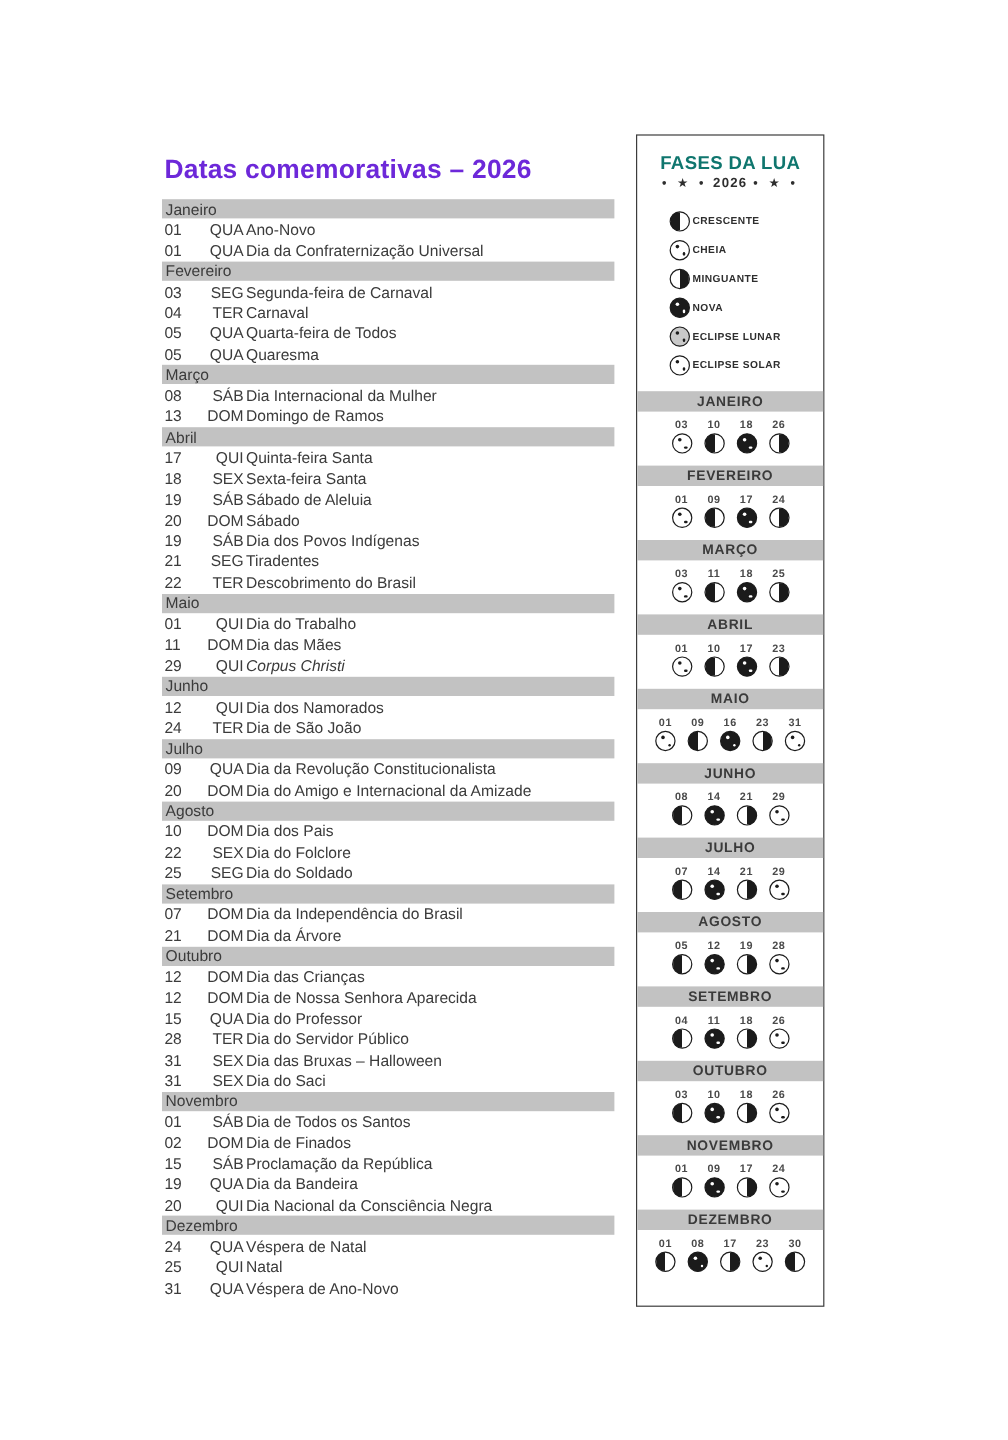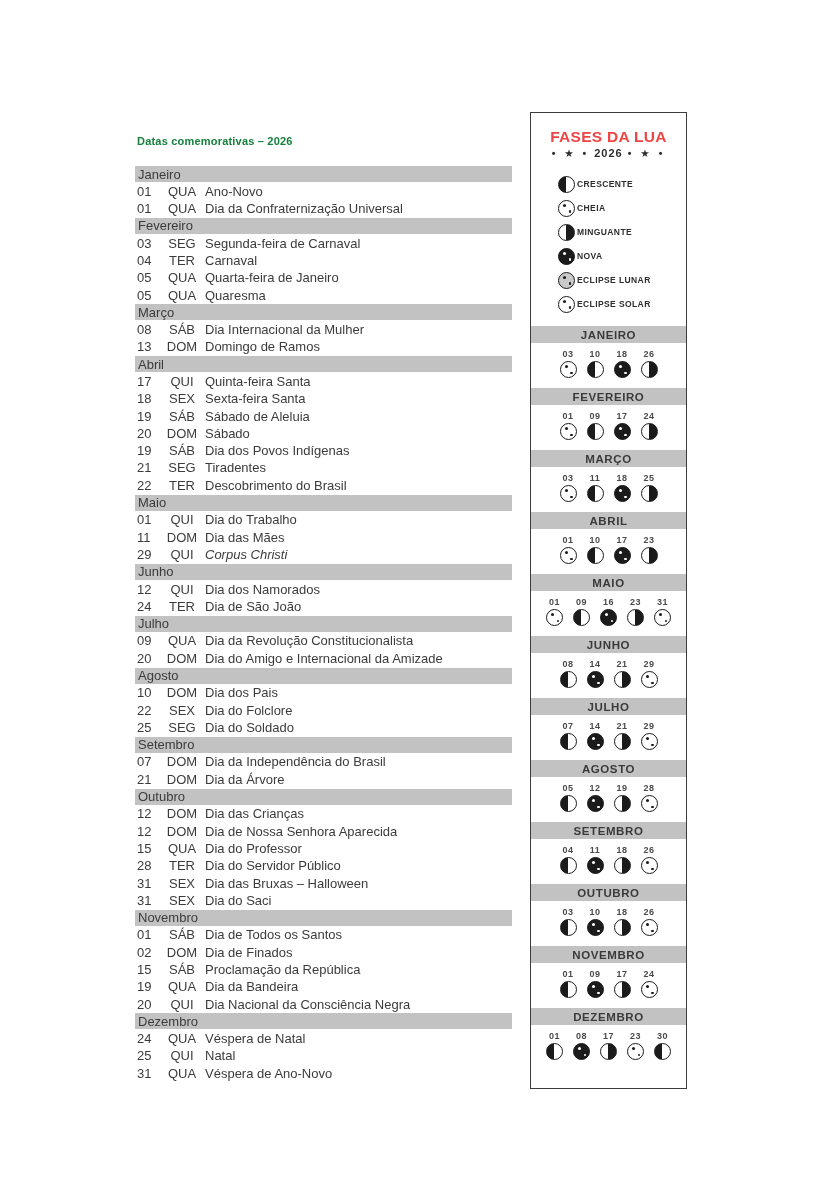--- a/index.html
+++ b/index.html
@@ -17,24 +17,24 @@
   
   .left-col {
     position: absolute;
     left: 135px;
     top: 131px;
     width: 377px;
     color: #3b3b3b;
   }
   .page-title {
     margin: 0 0 15px 2px;
-    font-size: 11px;
+    font-size: 22px;
     line-height: 20px;
     font-weight: bold;
-    color: #15803d;
+    color: #6d28d9;
     letter-spacing: 0.2px;
   }
   .month-band {
     height: 16px;
     margin: 0.65px 0;
     background: #c2c2c2;
     display: flex;
     align-items: center;
     padding-left: 3px;
     box-sizing: border-box;
@@ -42,41 +42,41 @@
     color: #3b3b3b;
   }
   .event-row {
     height: 17.3px;
     display: flex;
     align-items: center;
     font-size: 13px;
     color: #3b3b3b;
   }
   .event-row .day { flex: none; width: 26px; padding-left: 2px; box-sizing: border-box; }
-  .event-row .wd  { flex: none; width: 42px; text-align: center; }
+  .event-row .wd  { flex: none; width: 42px; text-align: right; }
   .event-row .name { margin-left: 2px; white-space: nowrap; text-align: right; }
   .italic { font-style: italic; }
 
   
   .moon-panel {
     position: absolute;
     left: 530px;
     top: 112px;
     width: 157px;
     height: 977px;
     box-sizing: border-box;
     border: 1.5px solid #3c3c3c;
     background: #fff;
   }
   .panel-title {
     margin-top: 15px;
     text-align: center;
     font-size: 15.5px;
     font-weight: bold;
-    color: #ef4444;
+    color: #0f766e;
     letter-spacing: 0.3px;
   }
   .year-line {
     margin-top: 1px;
     display: flex;
     justify-content: center;
     align-items: center;
     gap: 5px;
     font-weight: bold;
     color: #2e2e2e;
@@ -188,21 +188,21 @@
 
           <div class="event-row">
             <span class="day">04</span>
             <span class="wd">TER</span>
             <span class="name">Carnaval</span>
           </div>
 
           <div class="event-row">
             <span class="day">05</span>
             <span class="wd">QUA</span>
-            <span class="name">Quarta-feira de Janeiro</span>
+            <span class="name">Quarta-feira de Todos</span>
           </div>
 
           <div class="event-row">
             <span class="day">05</span>
             <span class="wd">QUA</span>
             <span class="name">Quaresma</span>
           </div>
 
         <div class="month-band">
           <span>Março</span>

